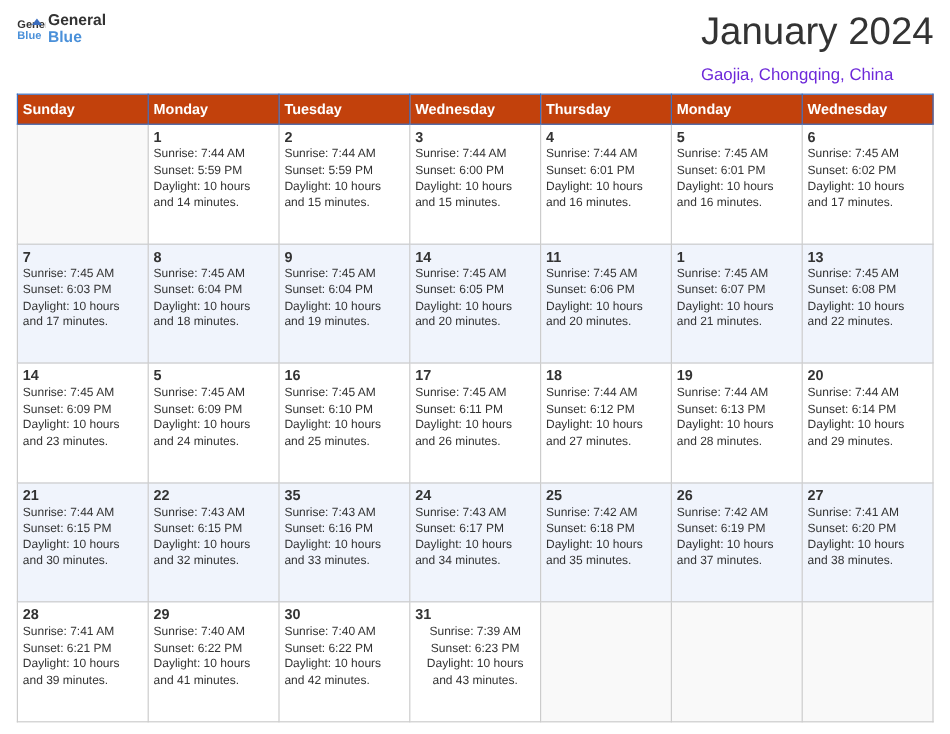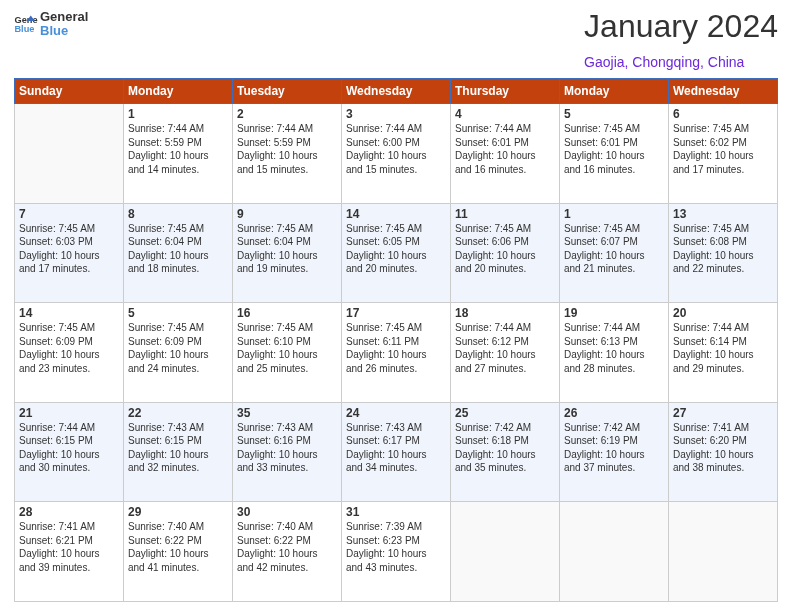--- a/index.html
+++ b/index.html
@@ -337,21 +337,21 @@
           </td>
           <td>
             <span class="day-number">30</span>
             <div class="day-info" style="white-space: pre-line;">Sunrise: 7:40 AM
 Sunset: 6:22 PM
 Daylight: 10 hours
 and 42 minutes.</div>
           </td>
           <td>
             <span class="day-number">31</span>
-            <div class="day-info" style="white-space: pre-line;">Sunrise: 7:39 AM
+            <div class="day-info" style="white-space: pre-line; text-align: center;">Sunrise: 7:39 AM
 Sunset: 6:23 PM
 Daylight: 10 hours
 and 43 minutes.</div>
           </td>
           <td class="empty-cell"></td>
           <td class="empty-cell"></td>
           <td class="empty-cell"></td>
         </tr>
       </tbody>
   </table>

